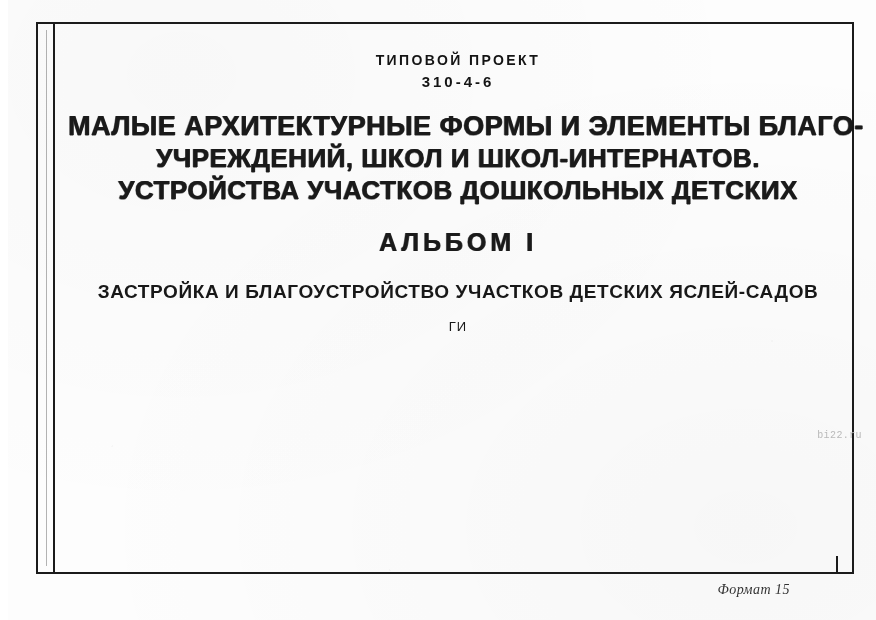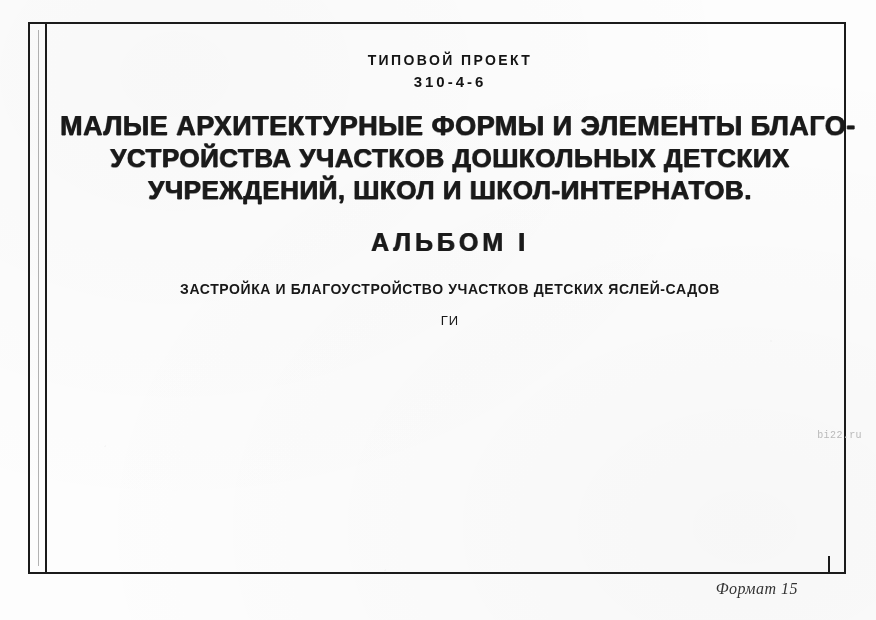--- a/index.html
+++ b/index.html
@@ -17,20 +17,21 @@
   }
 
   
   .page {
     position: absolute;
     inset: 0;
     background:
       radial-gradient(ellipse at 20% 12%, rgba(0,0,0,0.018), rgba(0,0,0,0) 60%),
       radial-gradient(ellipse at 85% 85%, rgba(0,0,0,0.025), rgba(0,0,0,0) 65%),
       #fdfdfd;
+    margin-left: 8px;
   }
 
   
   .frame-outer {
     position: absolute;
     left: 28px;
     top: 22px;
     width: 818px;
     height: 552px;
     border: 2px solid #1b1b1b;
@@ -121,21 +122,21 @@
     color: #1a1a1a;
     text-shadow:
       0.6px 0 0 rgba(20,20,20,0.8),
       -0.5px 0 0 rgba(20,20,20,0.5);
   }
 
   .subtitle {
     margin-top: 24px;
     font-family: "Liberation Sans", sans-serif;
     font-weight: 700;
-    font-size: 14px;
+    font-size: 19px;
     letter-spacing: 0.6px;
     color: #181818;
   }
 
   .gip {
     margin-top: 16px;
     font-family: "Liberation Sans", sans-serif;
     font-weight: 400;
     font-size: 13px;
     letter-spacing: 1px;
@@ -150,25 +151,25 @@
     font-family: Liberation Mono, monospace;
     font-size: 10px;
     color: #b9b9b9;
     letter-spacing: 0.4px;
     user-select: none;
   }
 
   
   .format-stamp {
     position: absolute;
-    right: 78px;
+    right: 86px;
     bottom: 22px;
     font-family: "Liberation Serif", serif;
     font-style: italic;
-    font-size: 16px;
+    font-size: 14px;
     color: #333;
     letter-spacing: 0.5px;
   }
 
   
   .speckle {
     position: absolute;
     inset: 0;
     pointer-events: none;
     opacity: 0.5;
@@ -192,22 +193,22 @@
   <div class="frame-bottom-tick"></div>
 
   <div class="content">
 
     <div class="proj-type">ТИПОВОЙ ПРОЕКТ</div>
 
     <div class="proj-code">310-4-6</div>
 
     <div class="title-block">
       <div class="title-line l1">МАЛЫЕ АРХИТЕКТУРНЫЕ ФОРМЫ И ЭЛЕМЕНТЫ БЛАГО-</div>
+      <div class="title-line l3">УЧРЕЖДЕНИЙ, ШКОЛ И ШКОЛ-ИНТЕРНАТОВ.</div>
       <div class="title-line l2">УСТРОЙСТВА УЧАСТКОВ ДОШКОЛЬНЫХ ДЕТСКИХ</div>
-      <div class="title-line l3">УЧРЕЖДЕНИЙ, ШКОЛ И ШКОЛ-ИНТЕРНАТОВ.</div>
     </div>
 
     <div class="album">АЛЬБОМ I</div>
 
     <div class="subtitle">ЗАСТРОЙКА И БЛАГОУСТРОЙСТВО УЧАСТКОВ ДЕТСКИХ ЯСЛЕЙ-САДОВ</div>
 
     <div class="gip">ГИ</div>
 
   </div>
 

